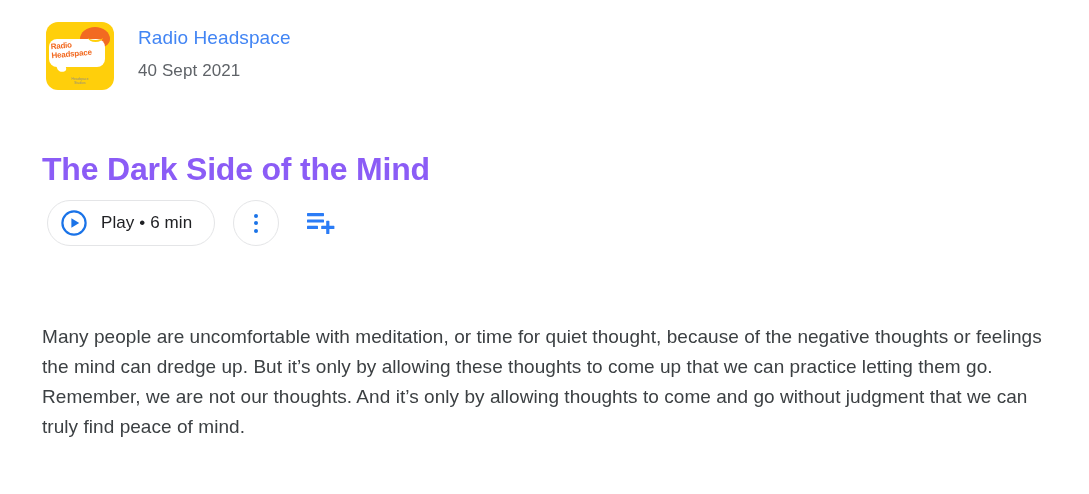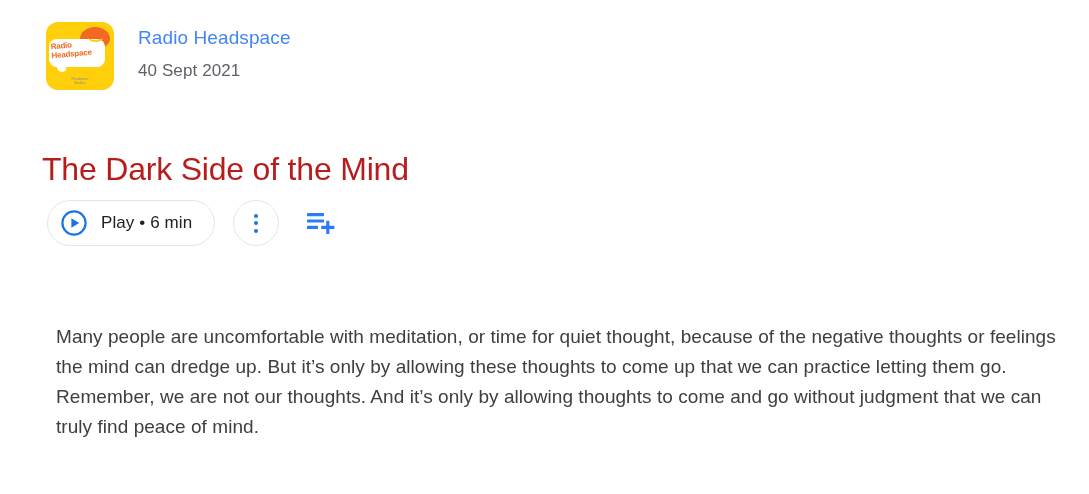--- a/index.html
+++ b/index.html
@@ -141,24 +141,24 @@
     font-size: 17px;
     line-height: 22px;
     letter-spacing: 0.1px;
   }
 
   
   .episode-title {
     position: absolute;
     left: 42px;
     top: 128px;
-    color: #b91c1c;
+    color: #8b5cf6;
     font-size: 32px;
     line-height: 40px;
-    font-weight: 400;
+    font-weight: 700;
     letter-spacing: -0.2px;
     white-space: nowrap;
   }
 
   
   .actions {
     position: absolute;
     left: 47px;
     top: 200px;
     display: flex;
@@ -228,21 +228,21 @@
     justify-content: center;
     background: transparent;
     border: none;
     cursor: pointer;
     padding: 0;
   }
 
   
   .description {
     position: absolute;
-    left: 56px;
+    left: 42px;
     top: 303px;
     width: 1000px;
     color: #3c4043;
     font-size: 19px;
     line-height: 30px;
     letter-spacing: 0.05px;
   }
 </style>
 </head>
 <body>

